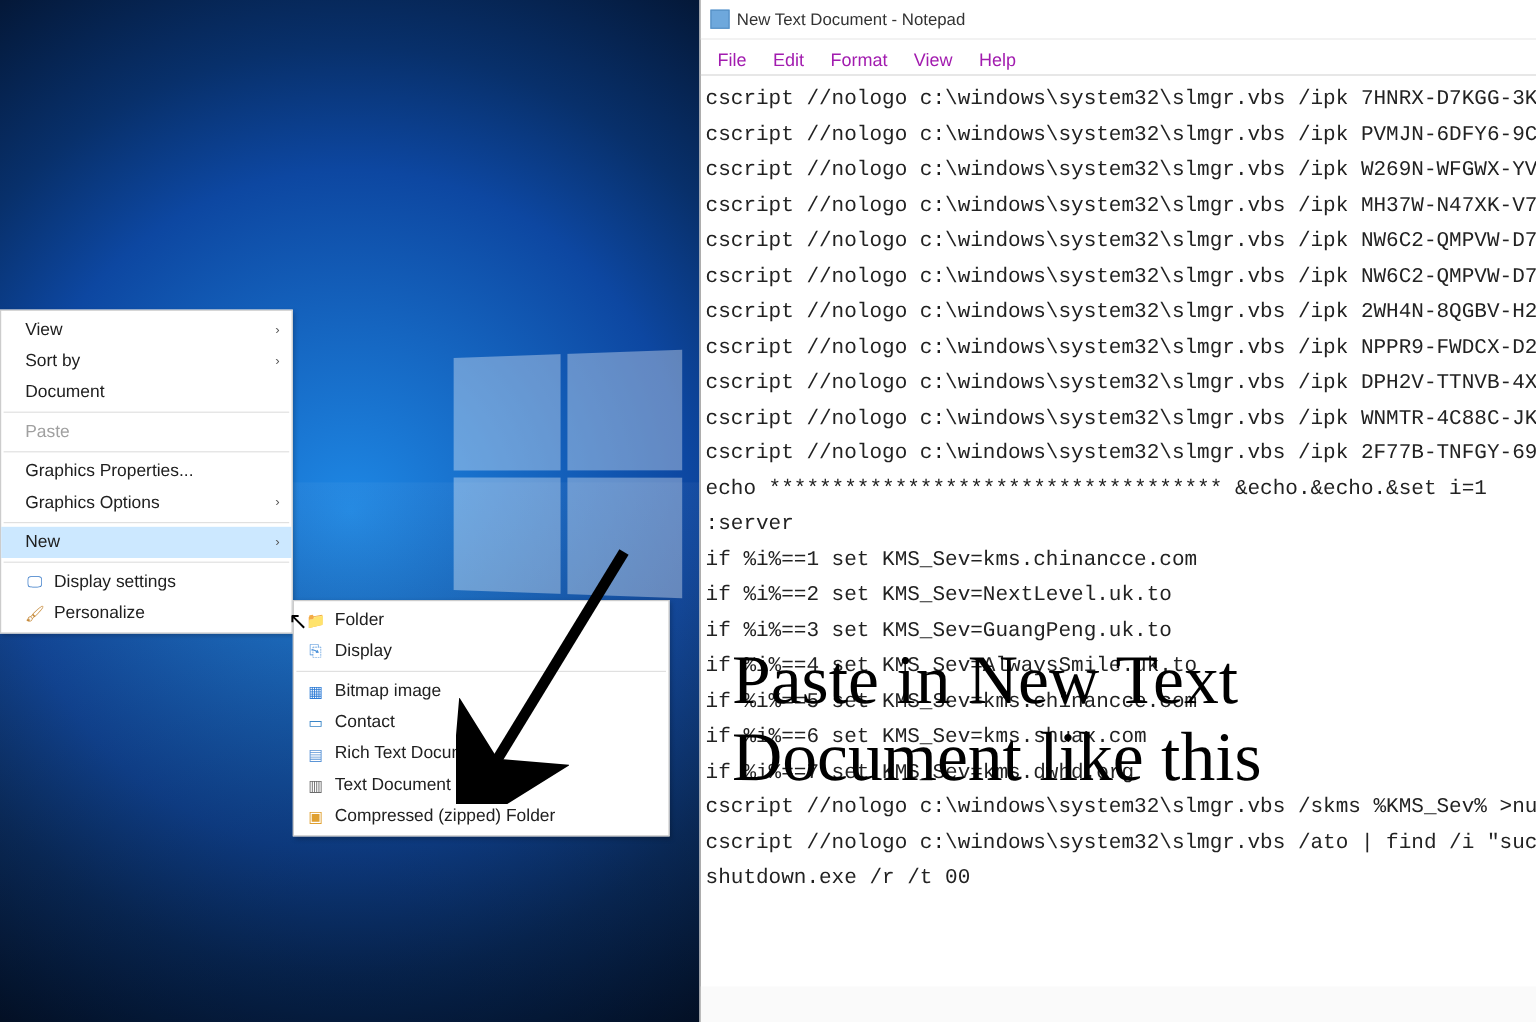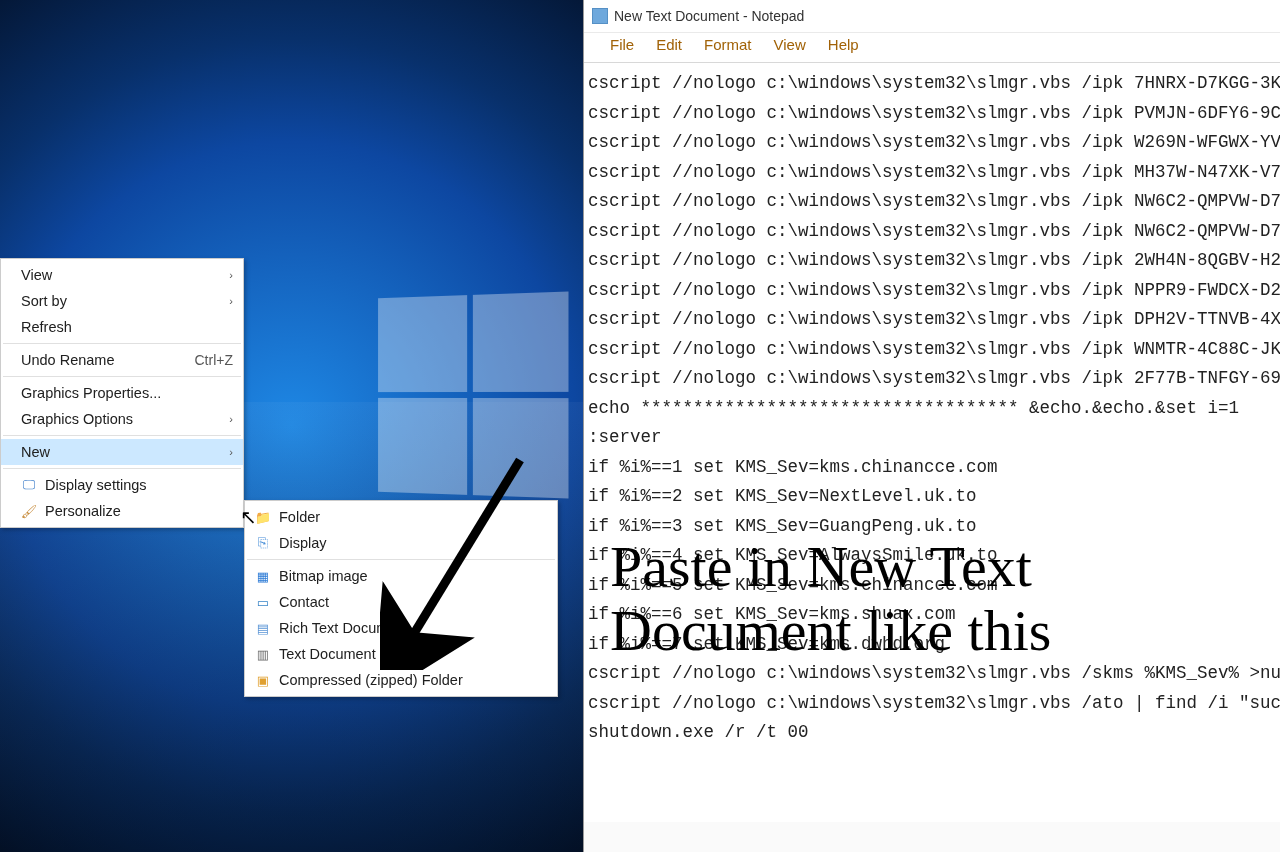--- a/index.html
+++ b/index.html
@@ -148,25 +148,25 @@
 }
 .titlebar .np-icon {
   width: 16px; height: 16px;
   background: #6ea8dc;
   margin-right: 6px;
   border: 1px solid #5590c5;
 }
 .menubar {
   height: 30px;
   display: flex;
-  align-items: flex-start;
-  padding: 0 16px;
+  align-items: flex-end;
+  padding: 0 4px;
   gap: 2px;
   font-size: 15px;
-  color: #a16207;
+  color: #a21caf;
   border-bottom: 1px solid #d8d8d8;
 }
 .menubar span {
   padding: 3px 10px;
 }
 .editor {
   padding: 6px 4px;
   font-family: Consolas, "Courier New", monospace;
   font-size: 17.5px;
   line-height: 29.5px;
@@ -220,26 +220,25 @@
   <div class="context-menu menu1">
     <div class="menu-item">
       <span>View</span>
       <span class="menu-arrow">›</span>
     </div>
     <div class="menu-item">
       <span>Sort by</span>
       <span class="menu-arrow">›</span>
     </div>
     <div class="menu-item">
-      <span>Refresh</span>
-    </div>
-    <div class="menu-sep"></div>
-    <div class="menu-item">
-      <span>Undo Rename</span>
-      <span class="menu-shortcut">Ctrl+Z</span>
+      <span>Document</span>
+    </div>
+    <div class="menu-sep"></div>
+    <div class="menu-item disabled">
+      <span>Paste</span>
     </div>
     <div class="menu-sep"></div>
     <div class="menu-item">
       <span>Graphics Properties...</span>
     </div>
     <div class="menu-item">
       <span>Graphics Options</span>
       <span class="menu-arrow">›</span>
     </div>
     <div class="menu-sep"></div>

